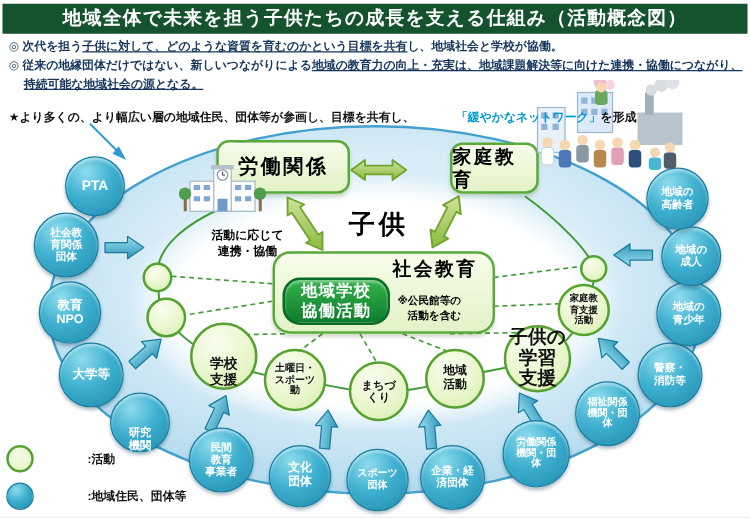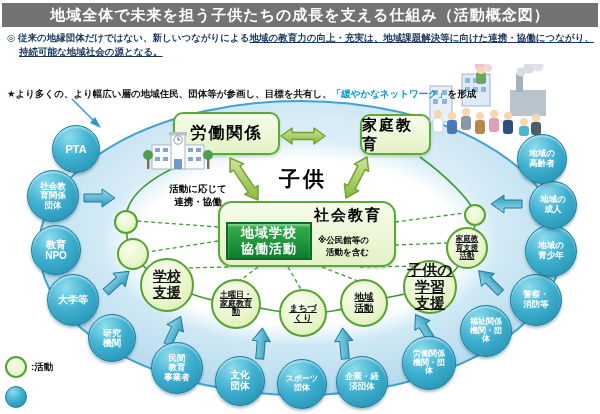--- a/index.html
+++ b/index.html
@@ -2,88 +2,89 @@
 <html><head>
 <meta charset="utf-8">
 <style>
   html,body{margin:0;padding:0;}
   body{
     width:600px;height:414px;position:relative;overflow:hidden;background:#ffffff;
     font-family:"Liberation Sans","DejaVu Sans",sans-serif;outline:1px solid #d9d9d9;
   }
   
   .title-bar{
-    position:absolute;left:2px;right:2px;top:3px;height:24px;background:#737373;
+    position:absolute;left:2px;right:2px;top:3px;height:24px;background:#14532d;
     color:#fff;font-weight:bold;font-size:15px;text-align:center;line-height:24px;
     letter-spacing:1px;z-index:10;
   }
   .bullets{
     position:absolute;left:7px;top:31px;right:4px;color:#17365d;font-size:9.5px;
     font-weight:600;line-height:1.5;z-index:10;
   }
   .bullets p{margin:0 0 1px 0;padding-left:12px;text-indent:-12px;}
   .bullets u{text-underline-offset:1px;}
   .star-note{
     position:absolute;left:7px;top:88px;font-size:9.5px;font-weight:bold;color:#111;z-index:10;
   }
-  .star-note .hl{color:#0099d2;}
+  .star-note .hl{color:#0099d2;margin-left:33px;}
   
   .circ{
     position:absolute;border-radius:50%;display:flex;align-items:center;justify-content:center;
     text-align:center;font-weight:bold;line-height:1.12;z-index:4;box-sizing:border-box;
   }
   .circ span{white-space:pre-line;}
   .org{
     background:radial-gradient(circle at 35% 25%, #8edced 0%, #3fb0d0 45%, #1f8aac 100%);
     border:1px solid #1a7d9e;color:#fff;
     box-shadow:0 2px 3px rgba(0,60,90,.35), inset 0 2px 2px rgba(255,255,255,.45);
   }
   .act{
     background:radial-gradient(circle at 38% 28%, #f8fdef 0%, #eaf6cd 55%, #d6ecab 100%);
-    border:2px solid #54a22f;color:#111;text-decoration:underline;
+    border:2px solid #54a22f;color:#111;
   }
   
   .gbox{
     position:absolute;border:2.5px solid #5aaa3a;border-radius:10px;
     background:linear-gradient(180deg,#f7fcea 0%,#e3f2c6 100%);
     display:flex;align-items:center;justify-content:center;font-weight:bold;color:#000;
     z-index:3;box-sizing:border-box;box-shadow:0 2px 3px rgba(80,120,50,.25);
   }
   #school-box{left:173px;top:112px;width:107px;height:43px;font-size:16px;letter-spacing:2px;}
   #family-box{left:327px;top:114px;width:71px;height:41px;font-size:15px;letter-spacing:2px;margin-left:33px;}
   #social-box{left:218px;top:201px;width:178px;height:66px;border-radius:14px;}
   #social-title{position:absolute;left:314px;top:206px;font-size:15px;font-weight:bold;letter-spacing:2px;z-index:4;}
   #collab-button{
-    position:absolute;left:226px;top:222px;width:86px;height:38px;border-radius:0;
+    position:absolute;left:226px;top:222px;width:86px;height:38px;border-radius:14px;
     background:linear-gradient(180deg,#33b24a 0%,#0e7d2e 100%);border:2px solid #0a6b26;
     color:#fff;font-weight:bold;font-size:13px;line-height:1.25;display:flex;align-items:center;
     justify-content:center;text-align:center;white-space:pre-line;z-index:4;box-sizing:border-box;
     box-shadow:inset 0 2px 2px rgba(255,255,255,.4);letter-spacing:1px;
   }
   #social-note{position:absolute;left:318px;top:235px;font-size:8.5px;font-weight:bold;white-space:pre-line;text-align:right;z-index:4;line-height:1.4;}
   #child-label{position:absolute;left:279px;top:165px;font-size:21px;font-weight:bold;letter-spacing:3px;z-index:4;}
   #link-note{position:absolute;left:153px;top:183px;width:90px;font-size:9.5px;font-weight:bold;text-align:center;white-space:pre-line;line-height:1.35;z-index:4;}
   
   .legend-item{position:absolute;display:flex;align-items:center;z-index:10;}
   #legend-activity{left:5px;top:356px;}
   #legend-org{left:5px;top:386px;}
   .legend-item .dot{width:22px;height:22px;border-radius:50%;margin-right:4px;box-sizing:border-box;}
-  .legend-item .lab{font-size:9.5px;font-weight:bold;color:#111;}
+  .legend-item .lab{font-size:9.5px;font-weight:bold;color:#111;margin-left:39px;}
   .dot.act2{background:radial-gradient(circle at 38% 28%, #f6fce9, #e2f2c2);border:2px solid #54a22f;}
   .dot.org2{background:radial-gradient(circle at 35% 25%, #8edced 0%, #3fb0d0 45%, #1f8aac 100%);border:1px solid #1a7d9e;}
   svg{position:absolute;pointer-events:none;}
   #connector-svg{left:0;top:0;z-index:1;}
   #school-icon{left:143px;top:131px;z-index:5;}
   #people-illustration{left:428px;top:64px;z-index:5;}
 </style>
 </head>
 <body>
 
 <div class="title-bar">地域全体で未来を担う子供たちの成長を支える仕組み（活動概念図）</div>
 <div class="bullets">
+  <p><span>◎ 次代を担う</span><u>子供に対して、どのような資質を育むのかという目標を共有</u><span>し、地域社会と学校が協働。</span></p>
   <p><span>◎ 従来の地縁団体だけではない、新しいつながりによる</span><u>地域の教育力の向上・充実は、地域課題解決等に向けた連携・協働につながり、持続可能な地域社会の源となる。</u></p>
 </div>
 <div class="star-note"><span>★より多くの、より幅広い層の地域住民、団体等が参画し、目標を共有し、</span><span class="hl">「緩やかなネットワーク」</span><span>を形成</span></div>
 
 <svg id="connector-svg" width="600" height="414" viewBox="0 0 600 414">
   <defs>
     <radialGradient id="bgGrad" cx="50%" cy="42%" r="65%">
       <stop offset="0%" stop-color="#eaf6fc"></stop>
       <stop offset="55%" stop-color="#d7ecf7"></stop>
       <stop offset="85%" stop-color="#b8ddef"></stop>
@@ -141,27 +142,27 @@
 
   <g>
     <path d="M72,99 L95,122" stroke="#2f9ad2" stroke-width="1.5" fill="none"></path>
     <polygon points="101,128 90,123 95,117" fill="#2f9ad2"></polygon>
   </g>
 </svg>
 
 <div>
     <div class="circ act" style="left: 114px; top: 210px; height: 24px; width: 24px; font-size: 9px;"></div>
     <div class="circ act" style="left: 117px; top: 238px; height: 32px; width: 32px; font-size: 9px;"></div>
-    <div class="circ act" style="left: 140px; top: 258px; height: 54px; width: 54px; font-size: 14px;">
+    <div class="circ act" style="left: 152px; top: 258px; height: 54px; width: 54px; font-size: 11px; align-items: flex-end;">
       <span>学校
 支援</span>
     </div>
     <div class="circ act" style="left: 211px; top: 279px; height: 50px; width: 50px; font-size: 8px;">
       <span>土曜日・
-家庭教育
+スポーツ
 動</span>
     </div>
     <div class="circ act" style="left: 279px; top: 289px; height: 48px; width: 48px; font-size: 9px;">
       <span>まちづ
 くり</span>
     </div>
     <div class="circ act" style="left: 340px; top: 279px; height: 48px; width: 48px; font-size: 9.5px;">
       <span>地域
 活動</span>
     </div>
@@ -184,21 +185,21 @@
 育関係
 団体</span>
     </div>
     <div class="circ org" style="left: 31px; top: 225px; height: 50px; width: 50px; font-size: 10px;">
       <span>教育
 NPO</span>
     </div>
     <div class="circ org" style="left: 47px; top: 274px; height: 52px; width: 52px; font-size: 10px;">
       <span>大学等</span>
     </div>
-    <div class="circ org" style="left: 88px; top: 314px; height: 48px; width: 48px; font-size: 9px;">
+    <div class="circ org" style="left: 88px; top: 314px; height: 48px; width: 48px; font-size: 9px; align-items: flex-end;">
       <span>研究
 機関</span>
     </div>
     <div class="circ org" style="left: 151px; top: 342px; height: 52px; width: 52px; font-size: 8.5px;">
       <span>民間
 教育
 事業者</span>
     </div>
     <div class="circ org" style="left: 215px; top: 356px; height: 50px; width: 50px; font-size: 9.5px;">
       <span>文化
@@ -321,13 +322,14 @@
       <rect x="103" y="58" width="10" height="13" rx="3" fill="#4f5d6b"></rect>
   </g>
 </svg>
 
 <div class="legend-item" id="legend-activity">
   <div class="dot act2"></div>
   <div class="lab">:活動</div>
 </div>
 <div class="legend-item" id="legend-org">
   <div class="dot org2"></div>
+  <div class="lab">:地域住民、団体等</div>
 </div>
 
 </body></html>

